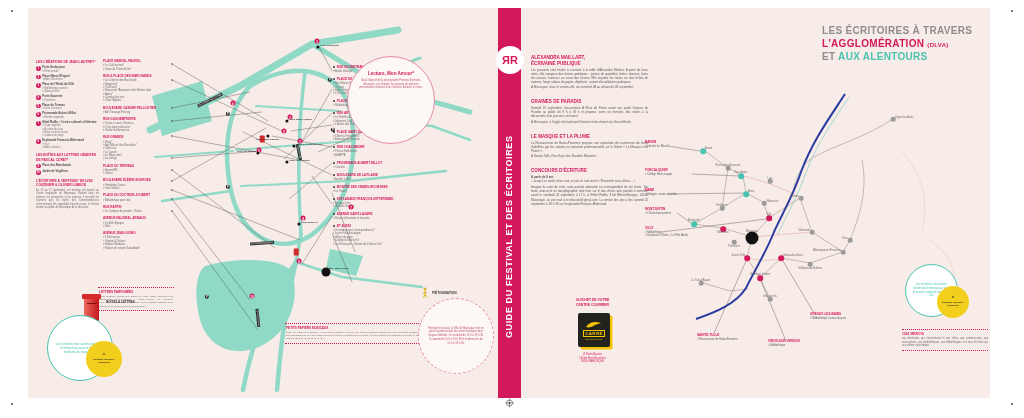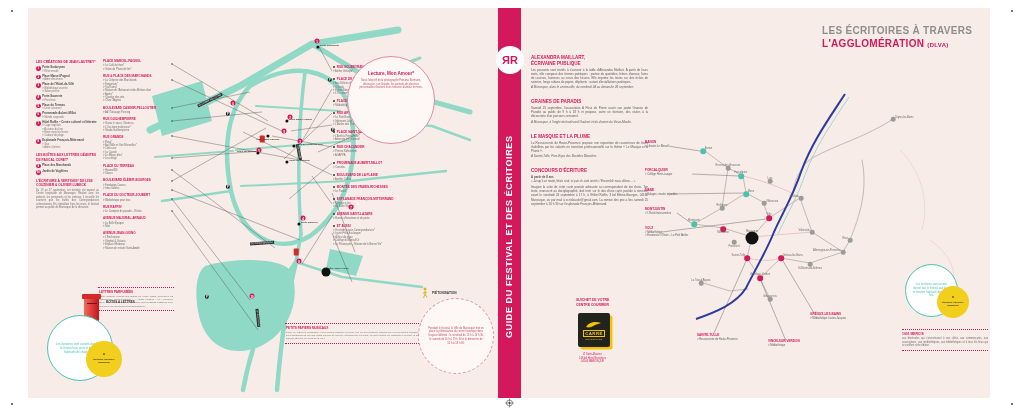--- a/index.html
+++ b/index.html
@@ -678,20 +678,21 @@
       <div class="lp-carre">CARRÉ</div>
       <div class="lp-ent">ENTREPRISE</div>
     </div>
     <div class="guichet-addr">
       <span>ZI Saint-Maurice</span><br><span>146 bd Henri Bessières</span><br><span>04100 MANOSQUE</span>
     </div>
 
     <div class="rp-title">
       <div class="rt1">LES ÉCRITOIRES À TRAVERS</div>
       <div class="rt2"><span>L'AGGLOMÉRATION</span> <span class="rt2s">(DLVA)</span></div>
+      <div class="rt3"><span class="rt3a">ET</span> <span class="rt3b">AUX ALENTOURS</span></div>
     </div>
 
     <div>
 
         <div class="town alentours" style="left: 703px; top: 151px;">
           <span class="dot"></span>
           <span class="tname">Banon</span>
         </div>
 
         <div class="town plain la" style="left: 728px; top: 168px;">

